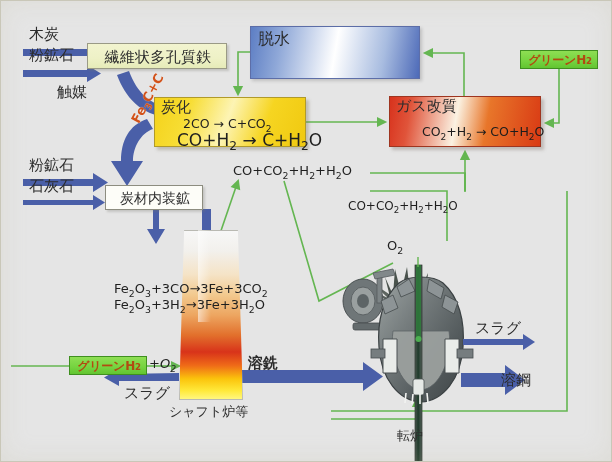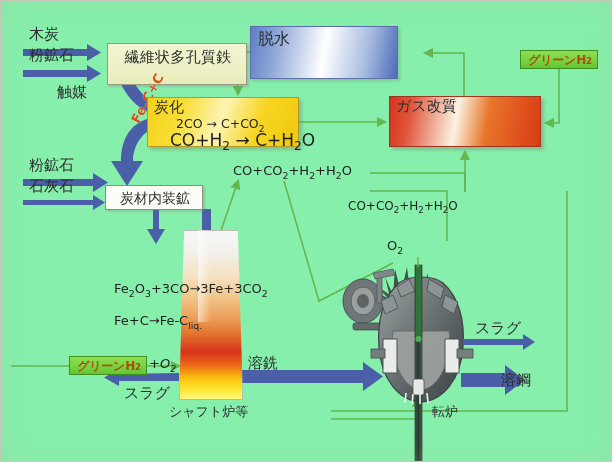--- a/index.html
+++ b/index.html
@@ -1,18 +1,18 @@
 <!DOCTYPE html>
 <html><head>
 <meta charset="utf-8">
 <style>
   html,body{margin:0;padding:0;background:#fff;}
   #stage{
     position:relative;width:612px;height:462px;
-    background:#86efac;
+    background:#e5e5e5;
     border:1px solid #c9c7b8;
     box-sizing:border-box;
     overflow:hidden;
     font-family:"DejaVu Sans","Liberation Sans",sans-serif;
     color:#3a3a3a;
   }
   #stage::after{
     content:"";position:absolute;inset:0;pointer-events:none;
     box-shadow:inset 0 0 26px rgba(190,185,160,.22);
   }
@@ -20,21 +20,21 @@
   svg.layer{position:absolute;left:0;top:0;width:612px;height:462px;overflow:visible;}
   .lbl{position:absolute;white-space:nowrap;line-height:1.05;}
 
   
   .box{position:absolute;box-sizing:border-box;}
   .box .title{position:absolute;}
   .box .eqn{position:absolute;white-space:nowrap;}
 
   
   #fiber-iron-box{
-    left:106px;top:42px;width:140px;height:42px;
+    left:86px;top:42px;width:140px;height:26px;
     background:linear-gradient(180deg,#f2f4cf 0%,#eef1c6 60%,#e6ebb8 100%);
     border:1px solid #9a9a86;
     box-shadow:2px 2px 2px rgba(120,120,110,.30);
   }
   #fiber-iron-box .title{
     left:0;top:0;width:140px;height:26px;
     display:flex;align-items:center;justify-content:center;
     font-size:15px;color:#2f2f2f;letter-spacing:.3px;
   }
 
@@ -45,31 +45,31 @@
     box-shadow:2px 2px 2px rgba(120,120,110,.28);
   }
   #composite-ore-box .title{
     left:0;top:0;width:98px;height:25px;
     display:flex;align-items:center;justify-content:center;
     font-size:14px;color:#2f2f2f;
   }
 
   
   #dehydration-box{
-    left:249px;top:25px;width:148px;height:53px;
+    left:249px;top:25px;width:170px;height:53px;
     border:1px solid #5d6ea8;
     background:linear-gradient(100deg,#5d7ec4 0%,#8fa8d8 18%,#ffffff 50%,#a8bce0 78%,#4d6ab8 100%);
     box-shadow:2px 2px 3px rgba(110,110,110,.30);
   }
   #dehydration-box .title{left:7px;top:2px;font-size:16px;color:#2a2a2a;}
   #dehydration-box .eqn{left:48px;top:27px;font-size:13px;color:#222;}
 
   
   #carbonization-box{
-    left:146px;top:96px;width:152px;height:50px;
+    left:153px;top:96px;width:152px;height:50px;
     border:1px solid #b09a2a;
     background:linear-gradient(110deg,#f4d21a 0%,#f7dd33 22%,#fdf4b4 48%,#f6d521 72%,#f0c910 100%);
     box-shadow:3px 3px 3px rgba(120,115,90,.35);
     padding-left:18px;
   }
   #carbonization-box .title{left:6px;top:0px;font-size:15px;color:#2c2c2c;}
   #carbonization-box .eqn.e1{left:28px;top:18px;font-size:12.5px;color:#1f1f1f;text-align:center;}
   #carbonization-box .eqn.e2{left:22px;top:32px;font-size:17px;color:#1f1f1f;}
 
   
@@ -346,45 +346,46 @@
   </div>
 
   <div class="box" id="carbonization-box">
     <div class="title">炭化</div>
     <div class="eqn e1">2CO → C+CO<sub>2</sub></div>
     <div class="eqn e2">CO+H<sub>2</sub> → C+H<sub>2</sub>O</div>
   </div>
 
   <div class="box" id="gasreform-box">
     <div class="title">ガス改質</div>
+    <div class="eqn">CO<sub>2</sub>+H<sub>2</sub> → CO+H<sub>2</sub>O</div>
   </div>
 
   <div class="box" id="green-h2-chip">
     <div class="title">グリーンH<sub>2</sub></div>
   </div>
 
   <div class="lbl chem" style="left:232px;top:163px;">CO+CO<sub>2</sub>+H<sub>2</sub>+H<sub>2</sub>O</div>
   <div class="lbl chem-sm" style="left:347px;top:199px;">CO+CO<sub>2</sub>+H<sub>2</sub>+H<sub>2</sub>O</div>
 
   <div id="shaft-furnace" class="abs">
     <div class="shell"></div>
     <div class="sheen"></div>
   </div>
 
   <div class="lbl chem" style="left:113px;top:281px;">Fe<sub>2</sub>O<sub>3</sub>+3CO→3Fe+3CO<sub>2</sub></div>
-  <div class="lbl chem" style="left:113px;top:313px;">Fe+C→Fe-C<sub>liq.</sub></div>
+  <div class="lbl chem" style="left:113px;top:297px;">Fe<sub>2</sub>O<sub>3</sub>+3H<sub>2</sub>→3Fe+3H<sub>2</sub>O</div>
 
   <div class="box" id="green-h2-chip2">
     <div class="title">グリーンH<sub>2</sub></div>
   </div>
   <div class="lbl chem" style="left:148px;top:356px;font-style:italic;">+O<sub>2</sub></div>
 
   <div class="lbl jp" style="left:123px;top:385px;">スラグ</div>
-  <div class="lbl jp" style="left:247px;top:355px;">溶銑</div>
+  <div class="lbl jp" style="left:247px;top:355px;font-weight:bold;">溶銑</div>
   <div class="lbl jp" style="left:474px;top:320px;">スラグ</div>
   <div class="lbl jp" style="left:500px;top:372px;">溶鋼</div>
 
   <div class="lbl jp-sm" style="left:168px;top:404px;">シャフト炉等</div>
-  <div class="lbl jp-sm" style="left:396px;top:404px;margin-left:35px;">転炉</div>
+  <div class="lbl jp-sm" style="left:396px;top:428px;">転炉</div>
 
   <div class="lbl chem" style="left:386px;top:238px;">O<sub>2</sub></div>
 
 </div>
 
 </body></html>

